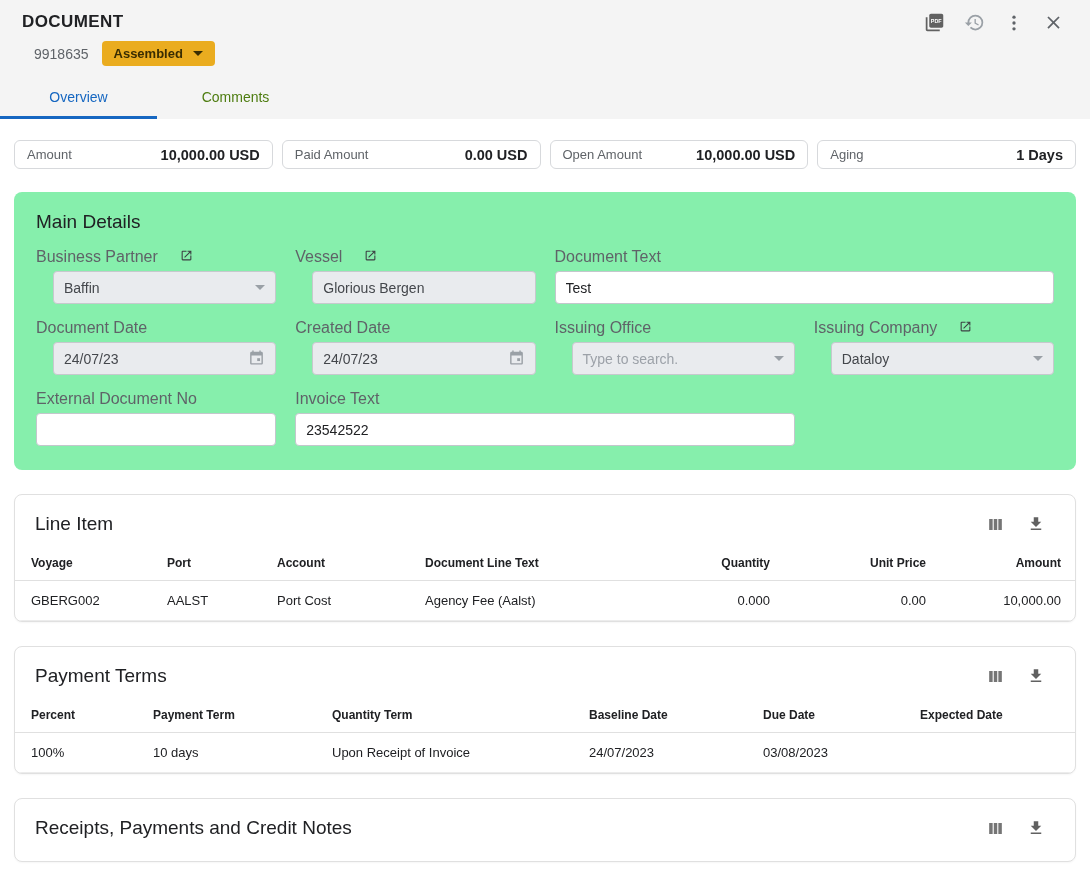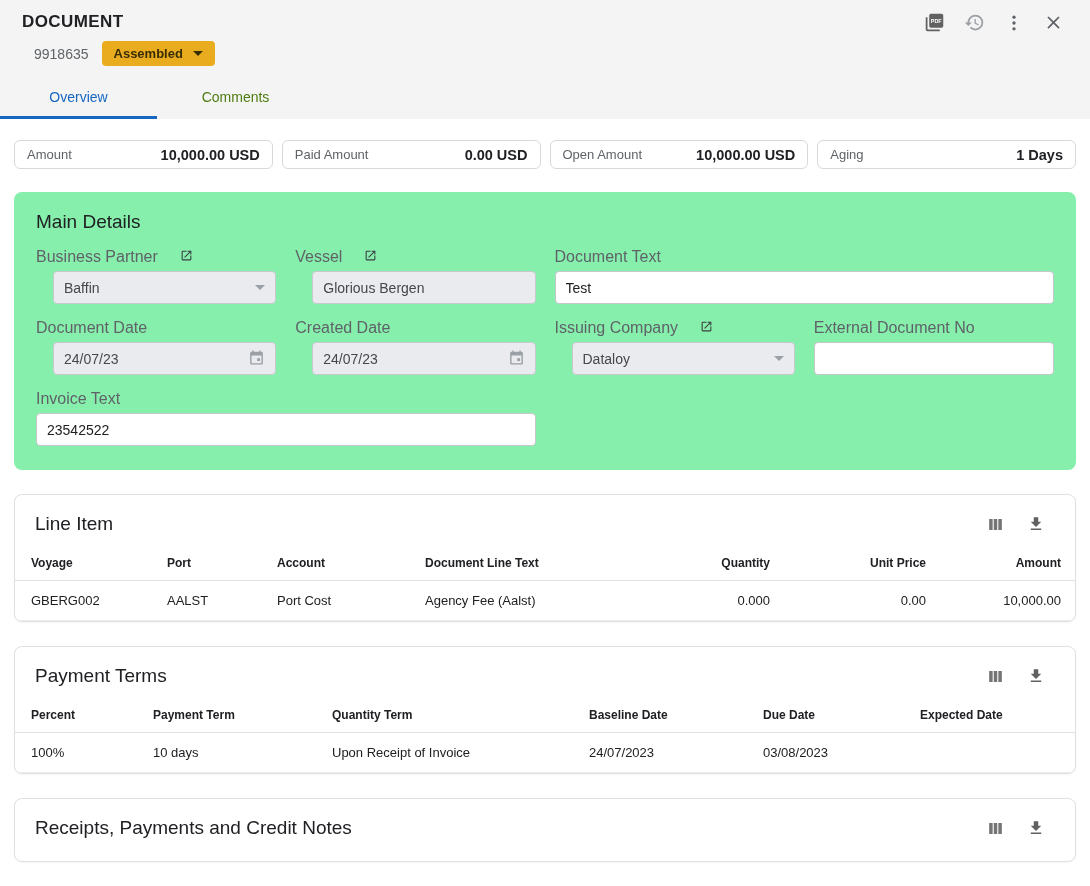--- a/index.html
+++ b/index.html
@@ -184,20 +184,29 @@
         <span>24/07/23</span>
         <span>
           <svg viewBox="0 0 24 24" width="17" height="17" fill="#9aa0a6">
               <path d="M19 4h-1V2h-2v2H8V2H6v2H5c-1.1 0-2 .9-2 2v14c0 1.1.9 2 2 2h14c1.1 0 2-.9 2-2V6c0-1.1-.9-2-2-2zm0 16H5V9h14v11z"></path>
               <rect x="13" y="13" width="4" height="4"></rect>
             </svg>
         </span>
       </div>
     </div>
 
+    <div class="field">
+      <div class="f-label">
+        <span>Issuing Office</span>
+      </div>
+      <div class="control dis">
+        <span class="ph">Type to search.</span>
+        <span class="caret"></span>
+      </div>
+    </div>
 
     <div class="field">
       <div class="f-label">
         <span>Issuing Company</span>
         <span>
           <svg viewBox="0 0 24 24" width="13" height="13" fill="#3c4043">
               <path d="M19 19H5V5h7V3H5a2 2 0 0 0-2 2v14a2 2 0 0 0 2 2h14c1.1 0 2-.9 2-2v-7h-2v7zM14 3v2h3.59l-9.83 9.83 1.41 1.41L19 6.41V10h2V3h-7z"></path>
             </svg>
         </span>
       </div>

